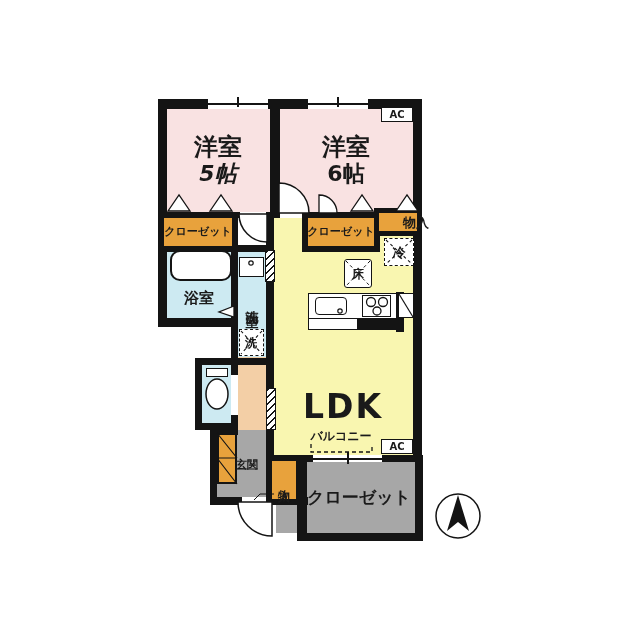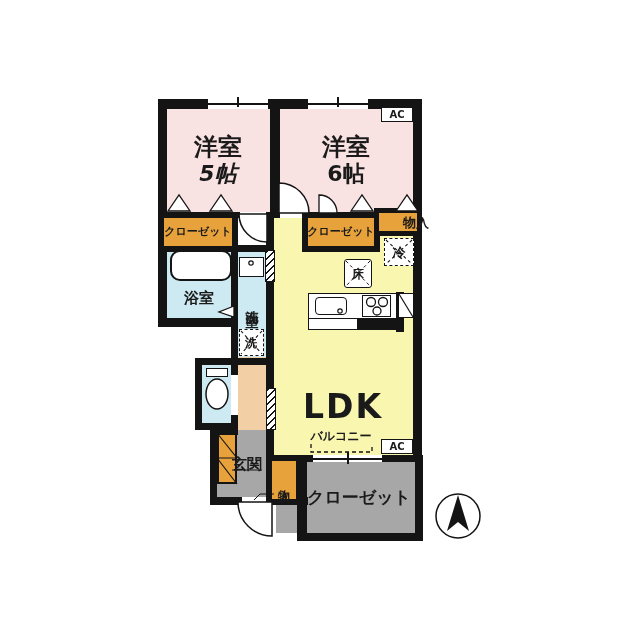--- a/index.html
+++ b/index.html
@@ -138,17 +138,17 @@
   <div class="lbl" style="left:398px;top:222px;font-size:13px;padding-left:36px;">物入</div>
   <div class="lbl" style="left:399px;top:252px;font-size:13px;">冷</div>
   <div class="lbl" style="left:358px;top:274px;font-size:12px;">床</div>
   <div class="lbl" style="left:199px;top:298px;font-size:15px;">浴室</div>
   <div class="lbl vert" style="left:252px;top:303px;font-size:13px;">洗面室</div>
   <div class="lbl" style="left:251px;top:343px;font-size:12px;">洗</div>
   <div class="lbl" style="left:343px;top:380px;font-size:33px;letter-spacing:2px;margin-top:26px;">LDK</div>
   <div class="lbl" style="left:341px;top:436px;font-size:12px;">バルコニー</div>
   <div class="lbl" style="left:397px;top:115px;font-size:10px;">AC</div>
   <div class="lbl" style="left:397px;top:447px;font-size:10px;">AC</div>
-  <div class="lbl" style="left:247px;top:464px;font-size:15px;text-decoration:underline;">玄関</div>
+  <div class="lbl" style="left:247px;top:464px;font-size:11px;text-decoration:underline;">玄関</div>
   <div class="lbl vert" style="left:284px;top:480px;font-size:12px;letter-spacing:0;">物入</div>
   <div class="lbl" style="left:359px;top:497px;font-size:17px;">クローゼット</div>
 
 </div>
 
 </body></html>

